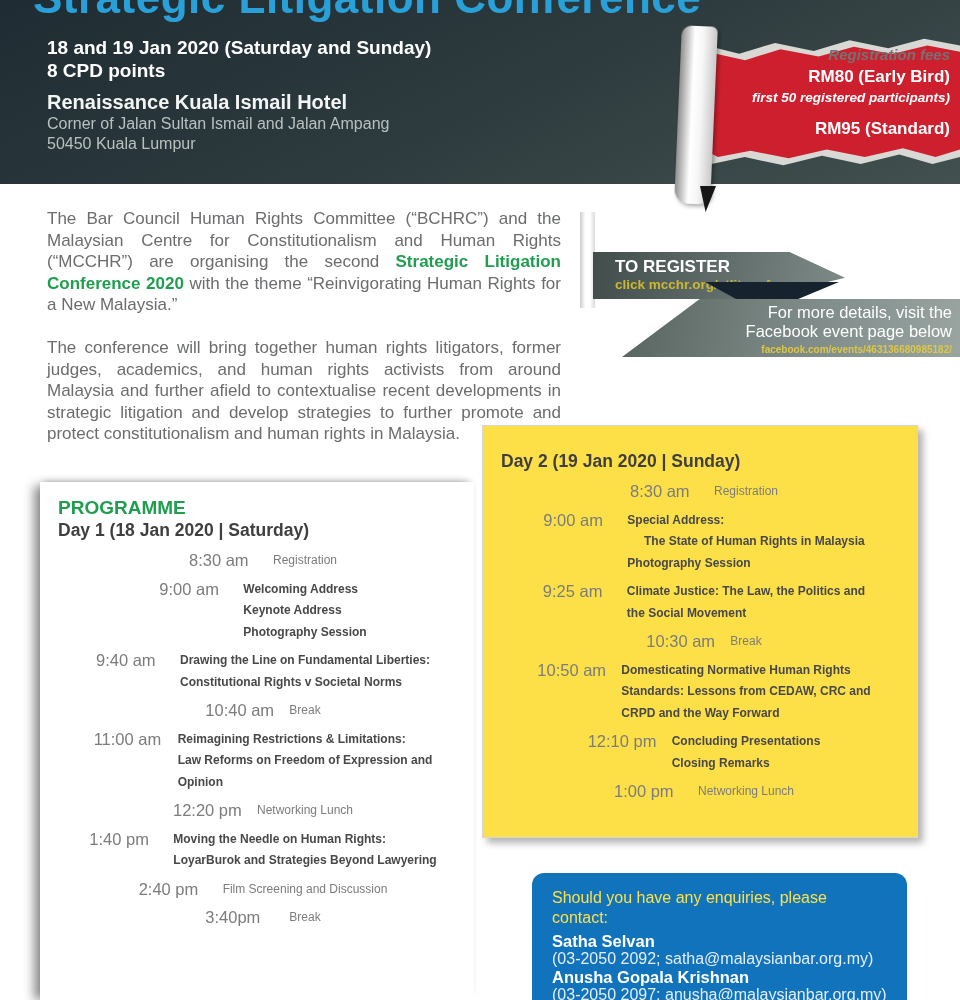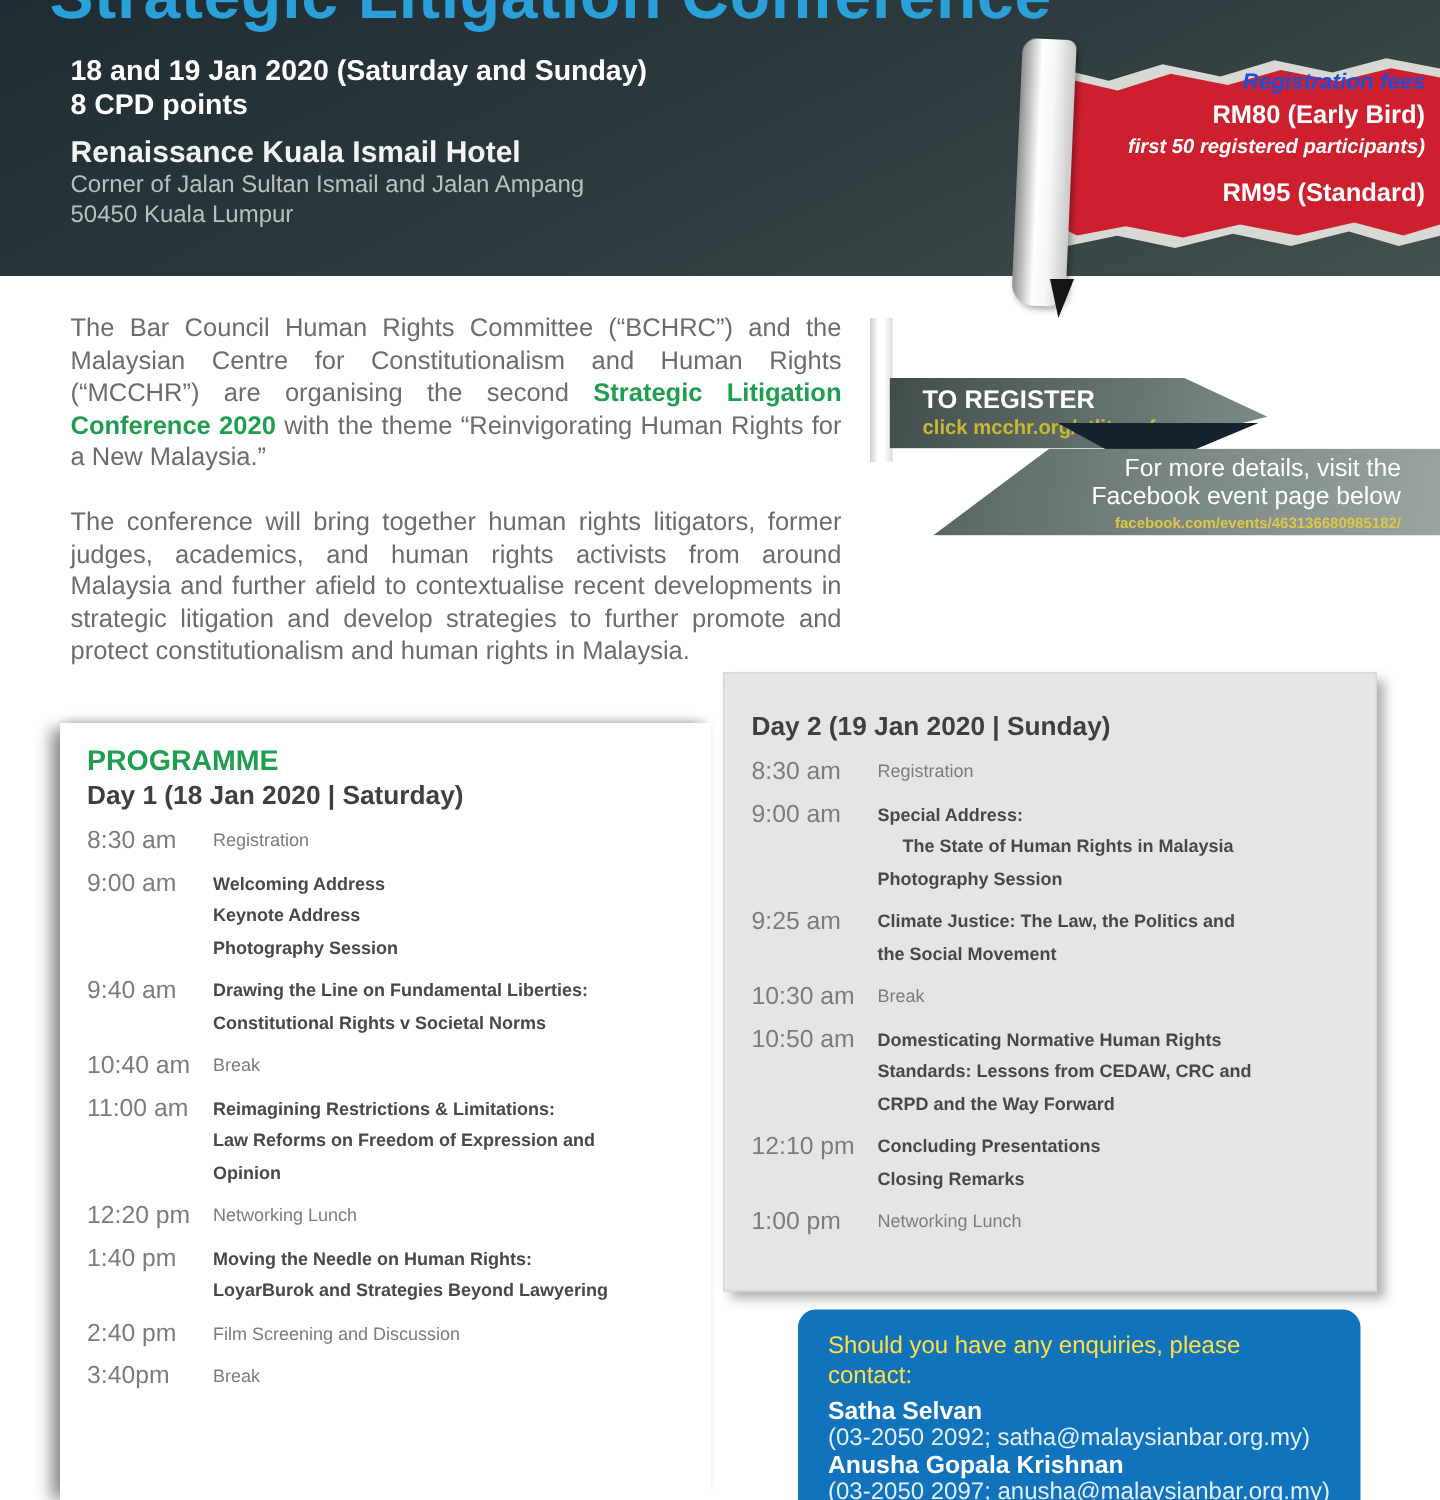--- a/index.html
+++ b/index.html
@@ -43,21 +43,21 @@
     background:linear-gradient(to right,#8f8f8f 0%,#ffffff 38%,#f6f6f6 62%,#c9c9c9 100%);
     border-radius:10px 6px 12px 14px;
     transform:rotate(2.5deg);
     filter:drop-shadow(2px 2px 2px rgba(0,0,0,.35));
   }
   .curl-fold {
     position:absolute; left:40px; top:168px; width:16px; height:26px; background:#161616;
     clip-path:polygon(0 0,100% 0,35% 100%);
   }
   .fees-text { position:absolute; right:10px; top:28px; width:250px; text-align:right; line-height:18px; }
-  .fees-heading { color:#1d4ed8; font-size:15px; font-weight:bold; font-style:italic; margin-bottom:4px; }
+  .fees-heading { color:#737373; font-size:15px; font-weight:bold; font-style:italic; margin-bottom:4px; }
   .fees-main { color:#ffffff; font-size:17px; font-weight:bold; margin-bottom:3px; }
   .fees-note { color:#ffffff; font-size:13.5px; font-style:italic; line-height:17px; }
   .fees-note-strong { font-weight:bold; }
   .fees-standard { color:#ffffff; font-size:17px; font-weight:bold; margin-top:14px; }
 
   
   .intro-para {
     position:absolute; left:47px; width:514px;
     font-size:17px; line-height:21.5px; color:#6b6c6e; text-align:justify;
   }
@@ -81,41 +81,41 @@
   .banner-register-l2 { color:#c9b832; font-size:13.5px; font-weight:bold; line-height:16px; }
   .banner-fold {
     position:absolute; left:705px; top:282px; width:134px; height:19px; background:#16222e;
     clip-path:polygon(0 0,100% 0,66% 100%,26% 100%);
   }
   .banner-facebook {
     position:absolute; left:622px; top:299px; width:338px; height:58px;
     background:linear-gradient(100deg,#57645f 0%,#7b8885 50%,#9aa5a2 100%);
     clip-path:polygon(23% 0,100% 0,100% 100%,0 100%);
     filter:drop-shadow(0 4px 3px rgba(0,0,0,.35));
-    padding:4px 26px 0 0; text-align:right;
+    padding:4px 8px 0 0; text-align:right;
   }
   .banner-facebook-line { color:#ffffff; font-size:16.5px; line-height:19px; }
   .banner-facebook-url { color:#ddc844; font-size:10px; font-weight:bold; line-height:17px; }
 
   
   .day2-card {
-    position:absolute; left:482px; top:448px; width:436px; height:413px;
-    background:#e5e5e5; border:1px solid #d7d7d7;
+    position:absolute; left:482px; top:425px; width:436px; height:413px;
+    background:#fde047; border:1px solid #d7d7d7;
     box-shadow:5px 5px 7px rgba(0,0,0,.30);
     padding:24px 10px 0 18px;
   }
   .day1-card {
     position:absolute; left:40px; top:482px; width:434px; height:518px;
     background:#ffffff;
     box-shadow:-8px 2px 10px -2px rgba(0,0,0,.45), 0 -4px 7px -4px rgba(0,0,0,.30);
     padding:14px 6px 0 18px;
   }
   .programme-heading { color:#1f9e50; font-size:19px; font-weight:bold; line-height:23px; }
   .day-title { color:#3f3f41; font-size:17.5px; font-weight:bold; line-height:22px; margin-bottom:9px; }
-  .sched-row { display:flex; margin-bottom:7px; }
+  .sched-row { display:flex; margin-bottom:7px;justify-content:center; }
   .sched-row .time {
     flex:0 0 84px; color:#7b7c7e; font-size:16.5px; line-height:21.5px;
   }
   .sched-row .session { color:#7b7c7e; font-size:12px; line-height:21.5px; }
   .sched-row .session div { white-space:pre-wrap; }
   .sched-row .session.strong { color:#48484a; font-weight:bold; }
 
   
   .contact-card {
     position:absolute; left:532px; top:873px; width:375px; height:160px;

